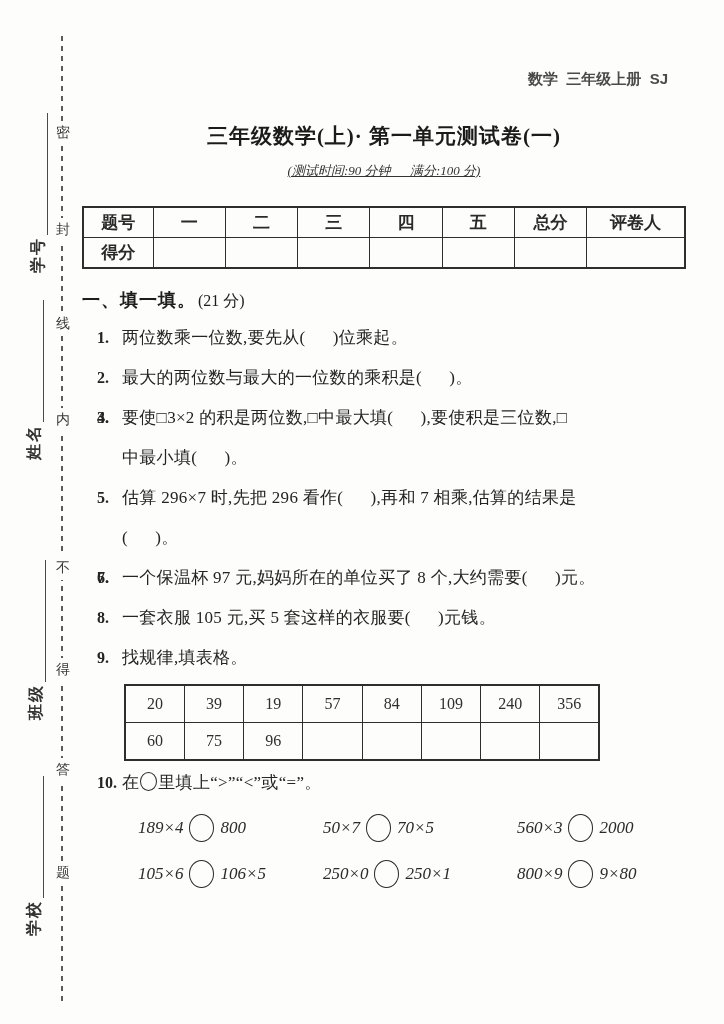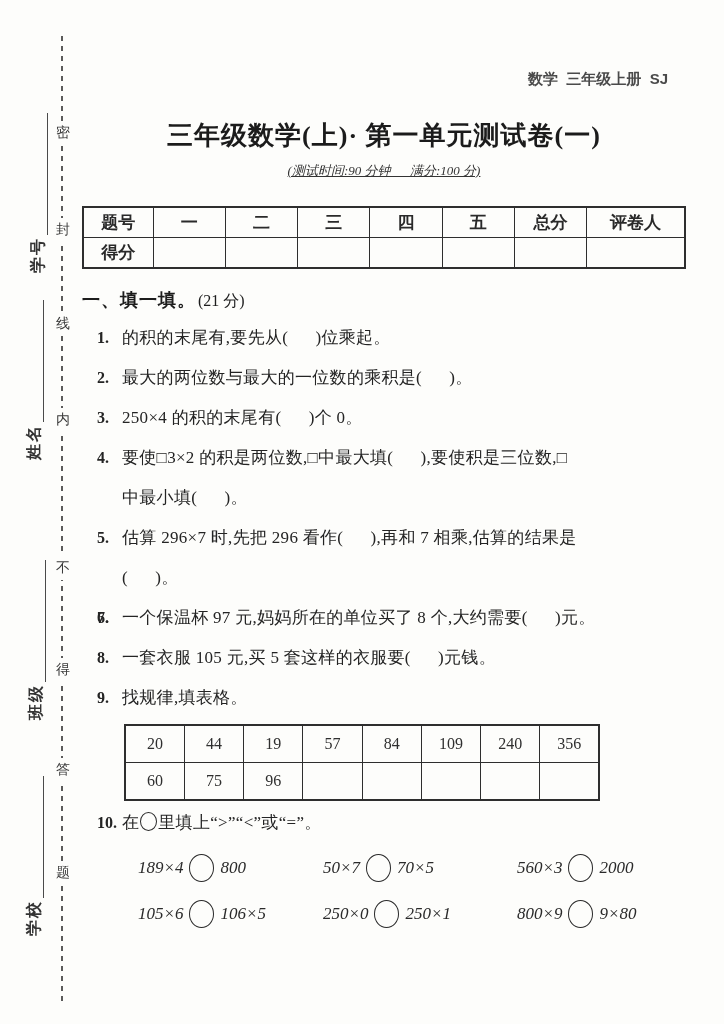--- a/index.html
+++ b/index.html
@@ -23,21 +23,21 @@
   }
   .side-label{line-height:20px;letter-spacing:2px;white-space:nowrap;}
   .side-line{flex:1;height:16px;border-bottom:1.5px solid #4a4a4a;margin-left:2px;}
   
   .content{position:absolute;left:82px;top:70px;width:604px;}
   .header-right{
     text-align:right;padding-right:18px;font-size:15px;font-weight:600;color:#4a4a4a;
     font-family:"Liberation Sans","DejaVu Sans",sans-serif;white-space:pre-wrap;line-height:18px;
   }
   .title{
-    margin:30px 0 0;text-align:center;font-size:26px;line-height:36px;
+    margin:30px 0 0;text-align:center;font-size:21px;line-height:36px;
     font-weight:700;letter-spacing:1px;color:#1b1b1b;
   }
   .subtitle{
     margin-top:8px;text-align:center;font-size:13px;font-style:italic;
     color:#333;white-space:pre-wrap;line-height:18px;text-decoration:underline;
   }
   table{border-collapse:collapse;}
   .score-table{
     margin-top:26px;width:100%;table-layout:fixed;border:2px solid #2e2e2e;
     font-family:"Liberation Sans","DejaVu Sans",sans-serif;font-size:17px;
@@ -145,29 +145,28 @@
       </table>
 
     <div class="section-heading">
       <span class="sh-bold">一、填一填。</span><span class="sh-points">(21 分)</span>
     </div>
 
     <div class="qs">
 
       <div class="q">
         <span class="qnum">1.</span>
-        <span class="qtext">的积的末尾有,要先从(      )位乘起。</span>
+        <span class="qtext">两位数乘一位数,要先从(      )位乘起。</span>
       </div>
       <div class="q">
         <span class="qnum">2.</span>
         <span class="qtext">最大的两位数与最大的一位数的乘积是(      )。</span>
       </div>
       <div class="q">
         <span class="qnum">3.</span>
-        <span class="qtext">250×4 的积的末尾有(      )个 0。</span>
       </div>
       <div class="q">
         <span class="qnum">4.</span>
         <span class="qtext">要使□3×2 的积是两位数,□中最大填(      ),要使积是三位数,□
 中最小填(      )。</span>
       </div>
       <div class="q">
         <span class="qnum">5.</span>
         <span class="qtext">估算 296×7 时,先把 296 看作(      ),再和 7 相乘,估算的结果是
 (      )。</span>
@@ -185,21 +184,21 @@
       </div>
       <div class="q">
         <span class="qnum">9.</span>
         <span class="qtext">找规律,填表格。</span>
       </div>
 
       <table class="grid-table">
         <tbody>
             <tr>
           <td>20</td>
-          <td>44</td>
+          <td>39</td>
           <td>19</td>
           <td>57</td>
           <td>84</td>
           <td>109</td>
           <td>240</td>
           <td>356</td>
         </tr>
         <tr>
           <td>60</td>
           <td>75</td>

